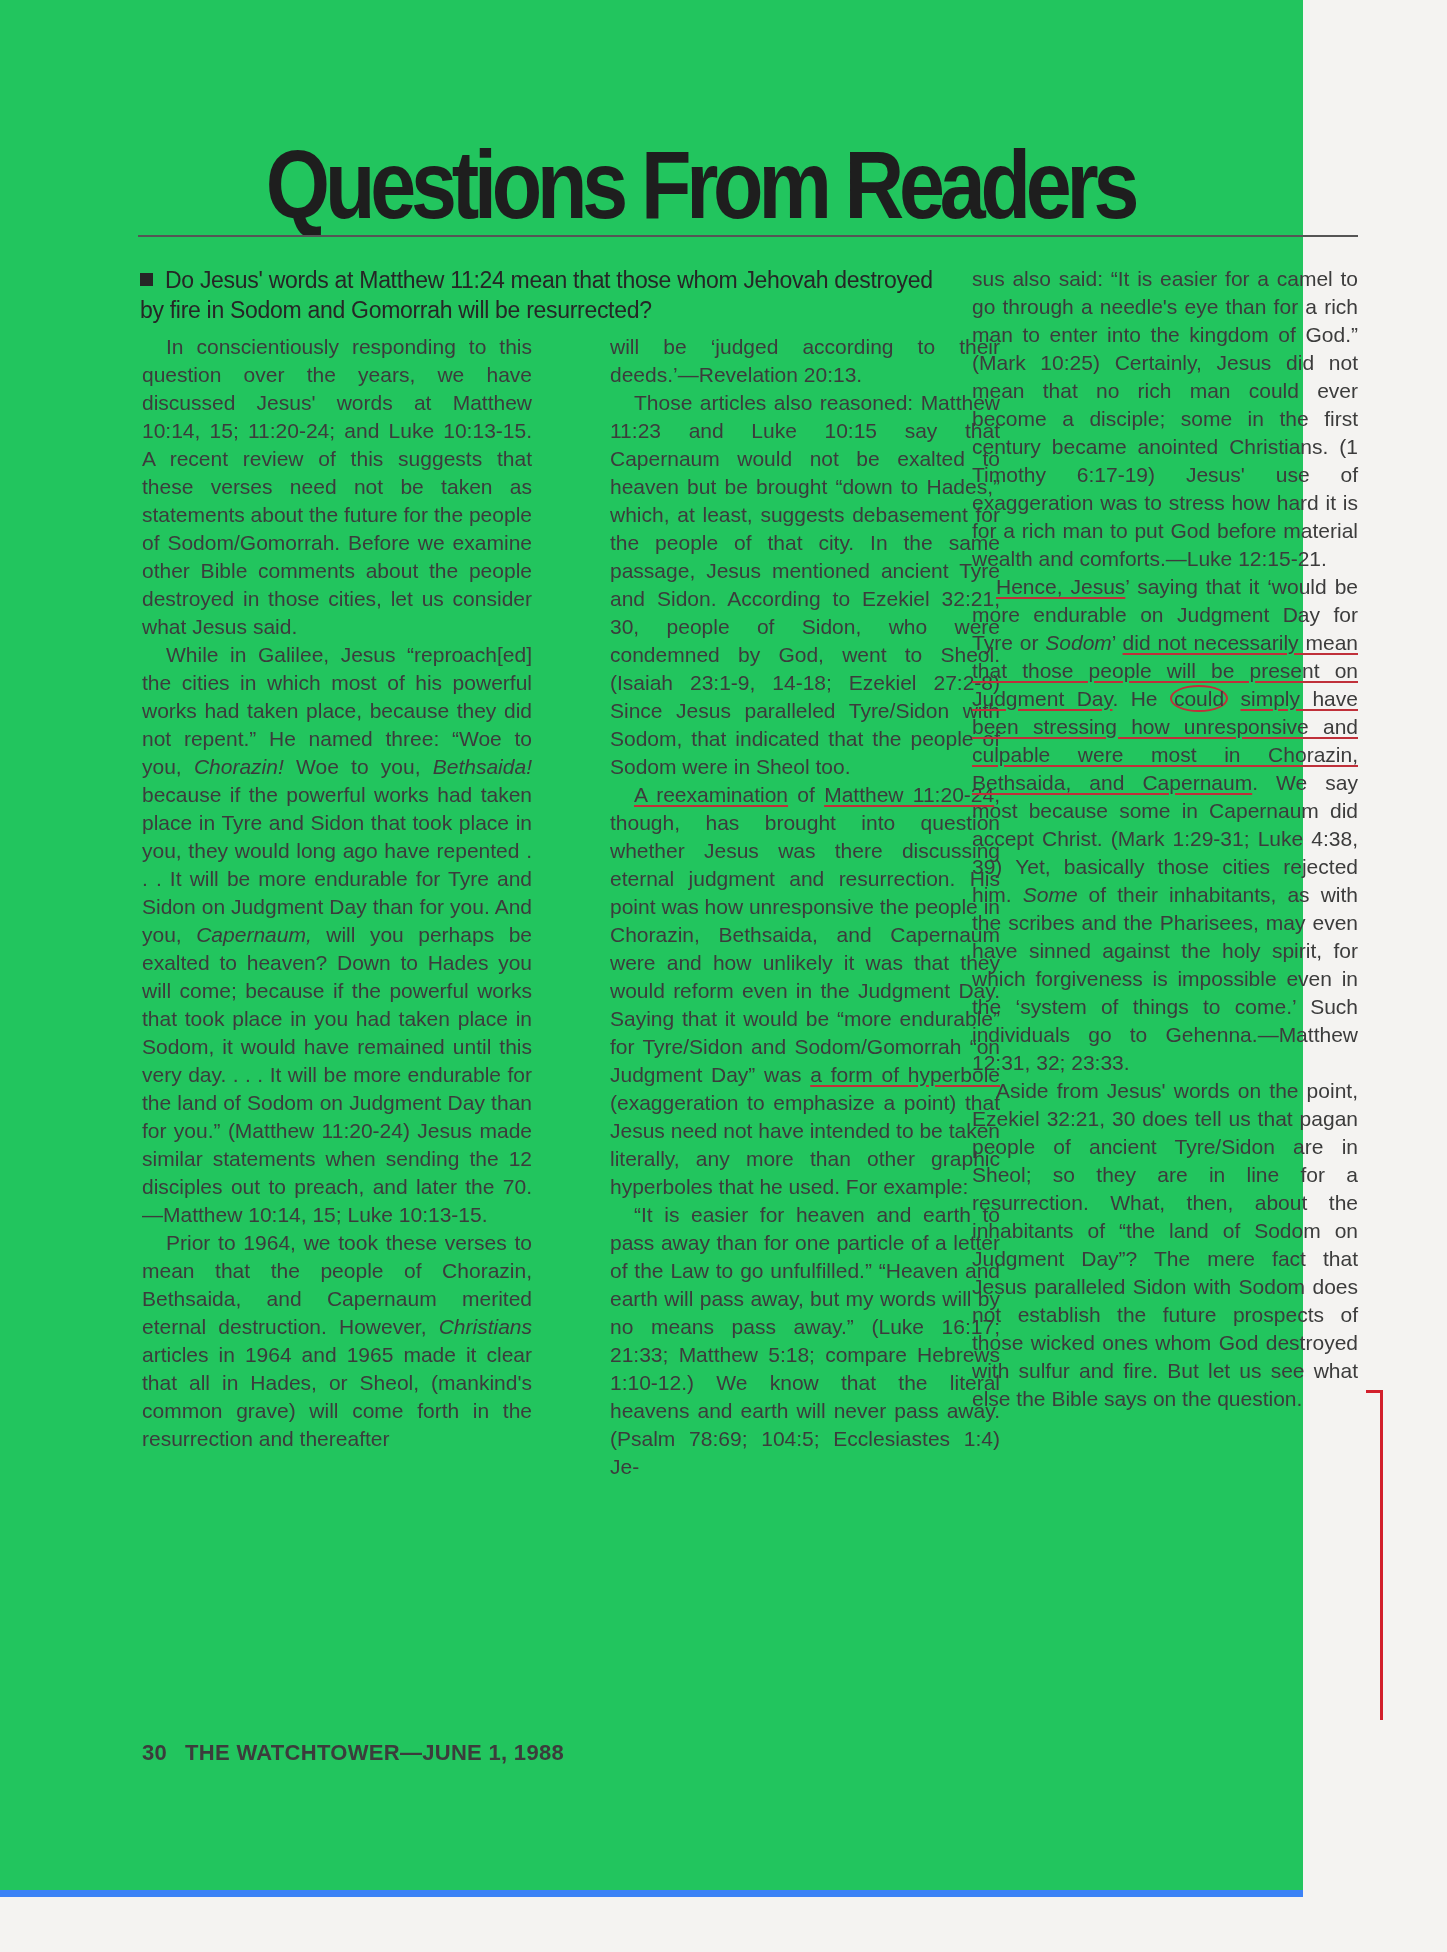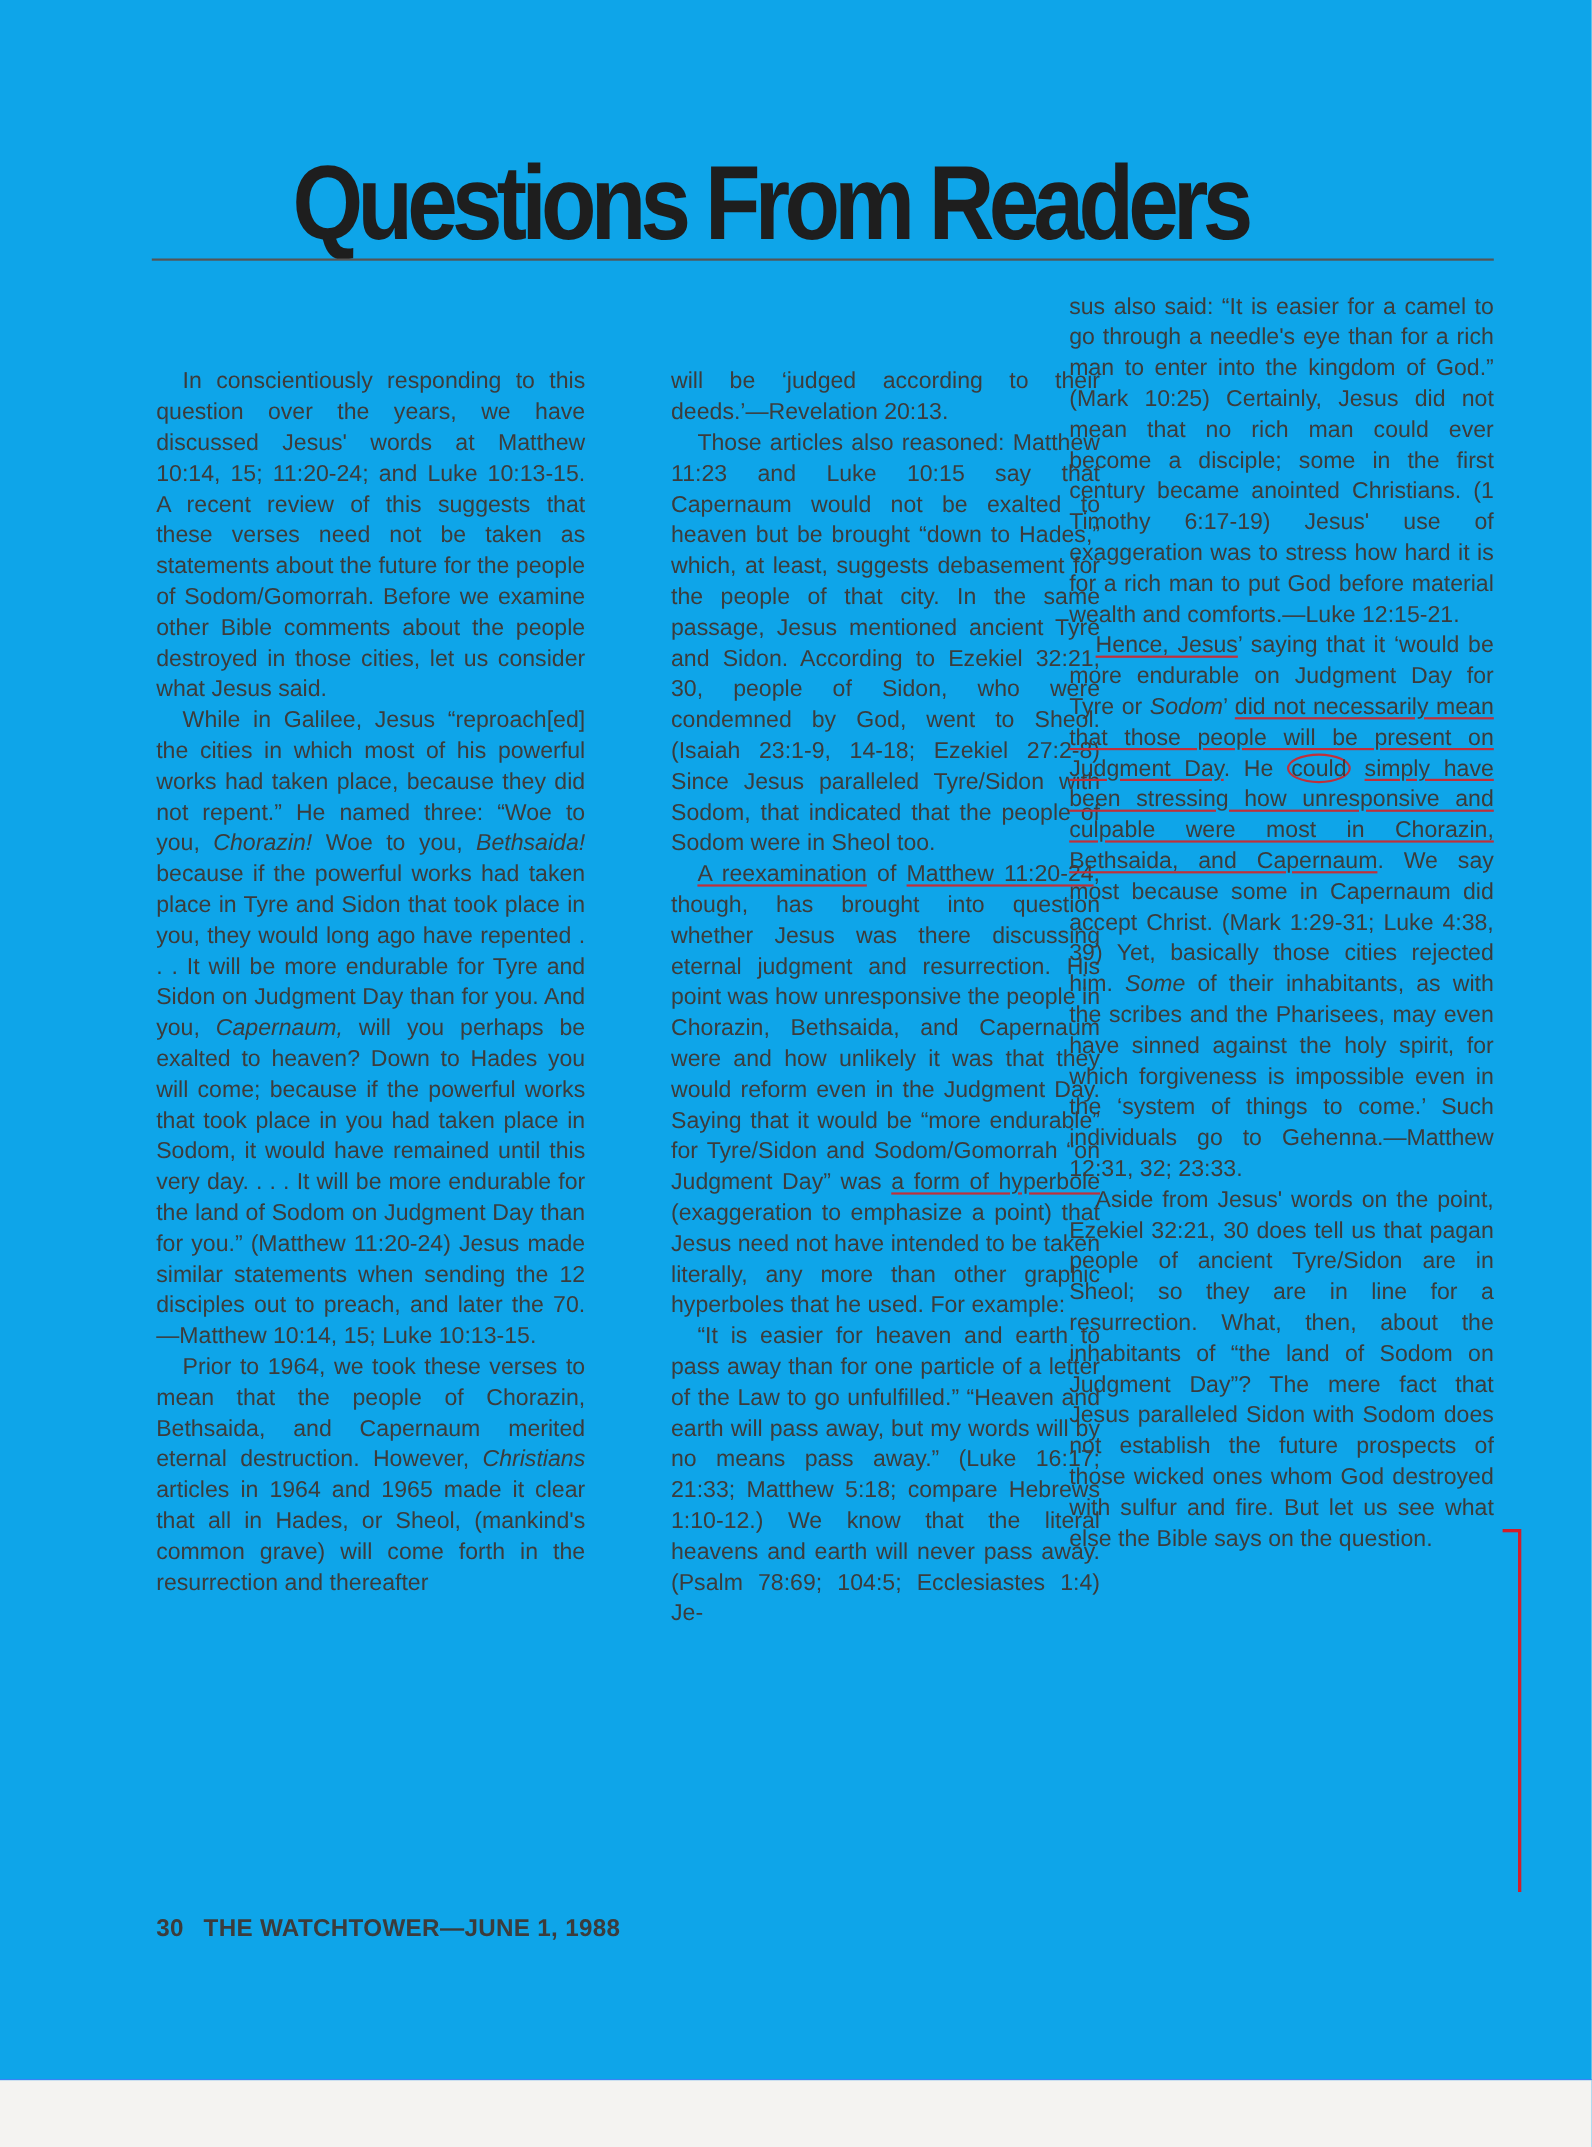--- a/index.html
+++ b/index.html
@@ -3,23 +3,23 @@
 <meta charset="utf-8">
 <style>
   html, body { margin: 0; padding: 0; }
   body {
     width: 1447px; height: 1952px; position: relative; overflow: hidden;
     background: #f4f3f1;
     font-family: "Liberation Sans", "DejaVu Sans", sans-serif;
     color: #3a3a3a;
   }
   .page {
-    position: absolute; left: 0; top: 0; width: 1447px; height: 1890px;
-    background: #0ea5e9;
-    border-bottom: 1px solid #3b82f6;
+    position: absolute; left: 0; top: 0; width: 1303px; height: 1890px;
+    background: #22c55e;
+    border-bottom: 7px solid #3b82f6;
   }
   .title {
     position: absolute; left: 150px; top: 130px; width: 1100px;
     text-align: center;
     font-size: 96px; font-weight: bold; letter-spacing: -6px;
     color: #1e1e1e; line-height: 110px;
     transform: scaleX(0.86); transform-origin: center;
   }
   .title-rule {
     position: absolute; left: 138px; top: 235px; width: 1220px; height: 0;
@@ -60,20 +60,23 @@
   }
 </style>
 </head>
 <body>
 
 <div class="page">
 
   <div class="title">Questions From Readers</div>
   <div class="title-rule"></div>
 
+  <div class="question">
+    <span class="bullet"></span><span>Do Jesus' words at Matthew 11:24 mean that those whom Jehovah destroyed by fire in Sodom and Gomorrah will be resurrected?</span>
+  </div>
 
   <div class="col" id="col1">
     <p>In conscientiously responding to this question over the years, we have discussed Jesus' words at Matthew 10:14, 15; 11:20-24; and Luke 10:13-15. A recent review of this suggests that these verses need not be taken as statements about the future for the people of Sodom/Gomorrah. Before we examine other Bible comments about the people destroyed in those cities, let us consider what Jesus said.</p>
     <p><span>While in Galilee, Jesus “reproach[ed] the cities in which most of his powerful works had taken place, because they did not repent.” He named three: “Woe to you, </span><i>Chorazin!</i><span> Woe to you, </span><i>Bethsaida!</i><span> because if the powerful works had taken place in Tyre and Sidon that took place in you, they would long ago have repented . . . It will be more endurable for Tyre and Sidon on Judgment Day than for you. And you, </span><i>Capernaum,</i><span> will you perhaps be exalted to heaven? Down to Hades you will come; because if the powerful works that took place in you had taken place in Sodom, it would have remained until this very day. . . . It will be more endurable for the land of Sodom on Judgment Day than for you.” (Matthew 11:20-24) Jesus made similar statements when sending the 12 disciples out to preach, and later the 70.—Matthew 10:14, 15; Luke 10:13-15.</span></p>
     <p><span>Prior to 1964, we took these verses to mean that the people of Chorazin, Bethsaida, and Capernaum merited eternal destruction. However, </span><i>Christians</i><span> articles in 1964 and 1965 made it clear that all in Hades, or Sheol, (mankind's common grave) will come forth in the resurrection and thereafter</span></p>
   </div>
 
   <div class="col" id="col2">
     <p class="noindent">will be ‘judged according to their deeds.’—Revelation 20:13.</p>
     <p>Those articles also reasoned: Matthew 11:23 and Luke 10:15 say that Capernaum would not be exalted to heaven but be brought “down to Hades,” which, at least, suggests debasement for the people of that city. In the same passage, Jesus mentioned ancient Tyre and Sidon. According to Ezekiel 32:21, 30, people of Sidon, who were condemned by God, went to Sheol. (Isaiah 23:1-9, 14-18; Ezekiel 27:2-8) Since Jesus paralleled Tyre/Sidon with Sodom, that indicated that the people of Sodom were in Sheol too.</p>

